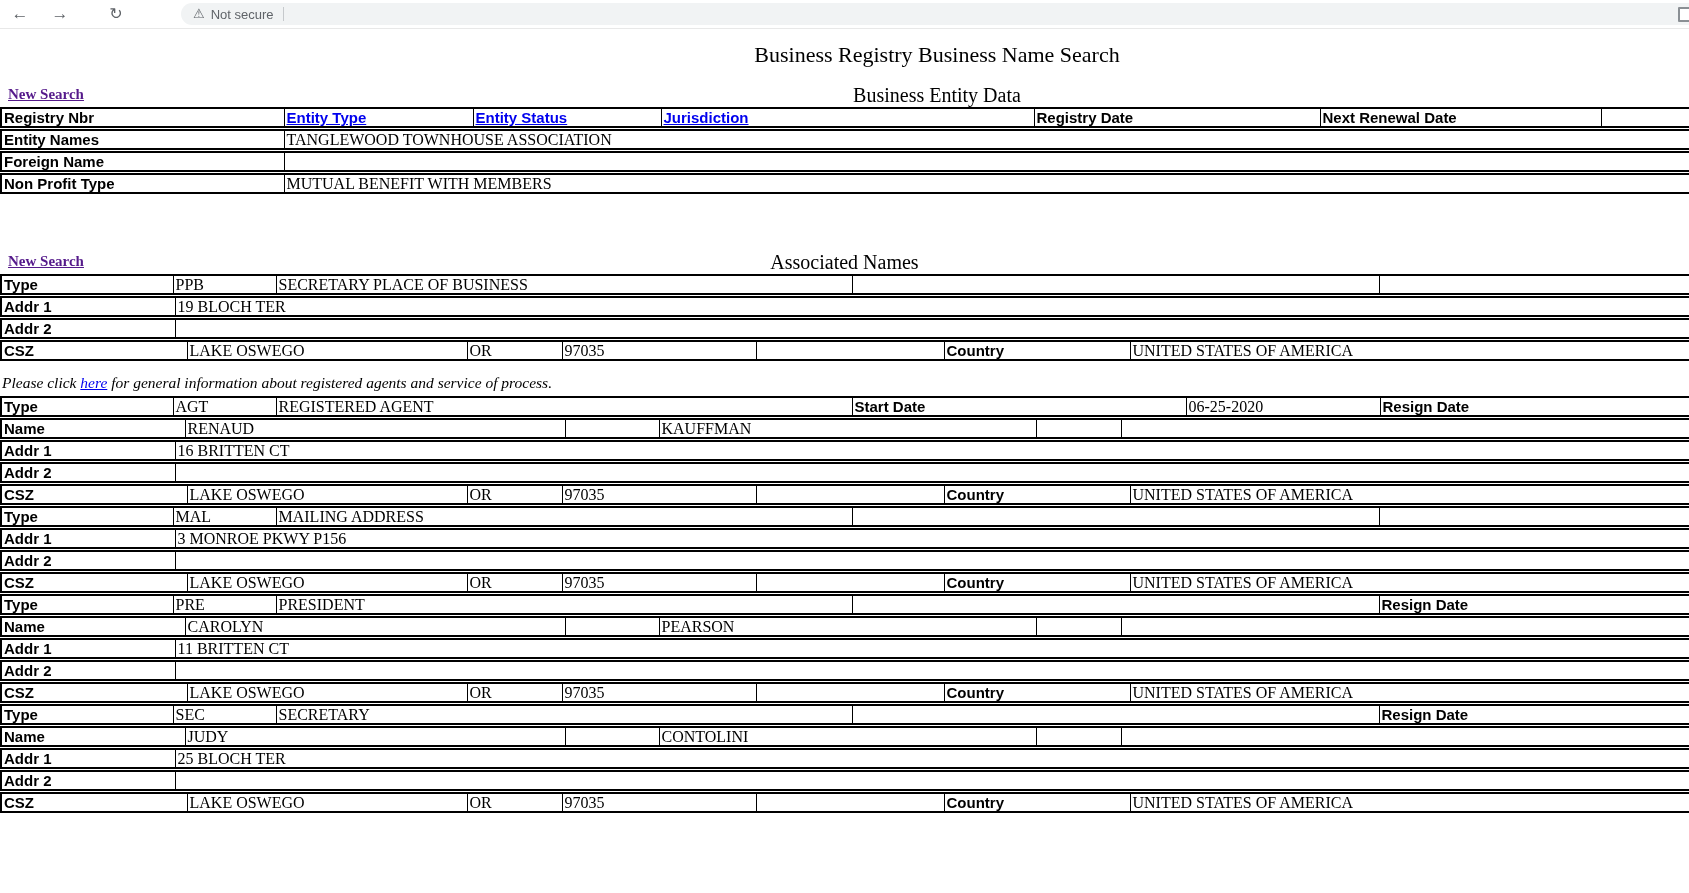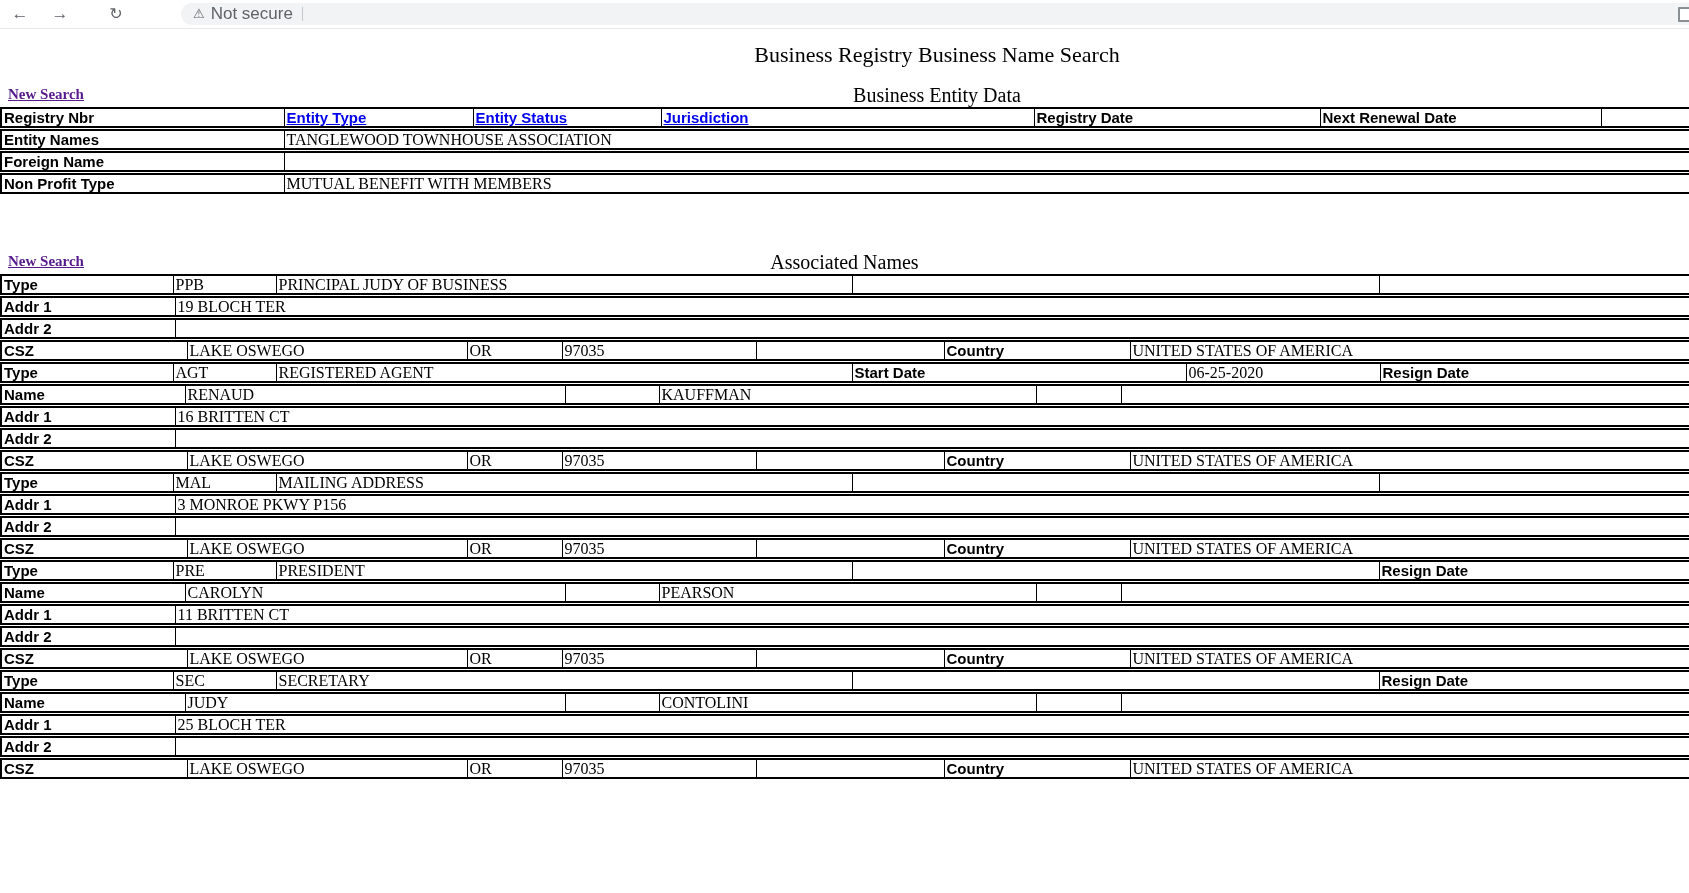--- a/index.html
+++ b/index.html
@@ -17,21 +17,21 @@
     width:24px;text-align:center;cursor:pointer;
   }
   .nav-back{left:8px;}
   .nav-fwd{left:48px;}
   .nav-reload{left:104px;font-size:16px;}
   .omnibox{
     position:absolute;left:181px;top:3px;width:1540px;height:22px;
     background:#f1f3f4;border-radius:11px;display:flex;align-items:center;cursor:text;
   }
   .warn-icon{font-size:13px;color:#5f6368;margin:0 6px 0 12px;line-height:22px;}
-  .not-secure{font-size:17px;color:#5f6368;margin-right:9px;}
+  .not-secure{font-size:13px;color:#5f6368;margin-right:9px;}
   .omni-divider{width:1px;height:14px;background:#c6c9cc;margin-right:9px;}
   .url-text{font-size:12.5px;color:#202124;white-space:nowrap;letter-spacing:-0.2px;}
   .corner-icon{
     position:absolute;left:1678px;top:7px;width:12px;height:11px;
     border:2px solid #8a8f94;background:#fff;border-radius:1px;
   }
   
   .page{position:relative;}
   .wide{width:1874px;}
   .full{width:1689px;}
@@ -172,21 +172,21 @@
         <col style="width:172px">
         <col style="width:103px">
         <col style="width:576px">
         <col style="width:527px">
         <col style="width:311px">
       </colgroup>
     <tbody>
         <tr>
       <td class="lbl">Type</td>
       <td class="val">PPB</td>
-      <td class="val">PRINCIPAL JUDY OF BUSINESS</td>
+      <td class="val">SECRETARY PLACE OF BUSINESS</td>
       <td></td>
       <td></td>
     </tr>
   </tbody>
     </table>
   <table class="row-table">
     <colgroup>
         <col style="width:174px">
         <col style="width:1515px">
       </colgroup>
@@ -225,20 +225,21 @@
       <td class="val">LAKE OSWEGO</td>
       <td class="val">OR</td>
       <td class="val">97035</td>
       <td></td>
       <td class="lbl">Country</td>
       <td class="val">UNITED STATES OF AMERICA</td>
     </tr>
   </tbody>
     </table>
 
+  <p class="note-line"><span>Please click </span><a>here</a><span> for general information about registered agents and service of process.</span></p>
 
   <table class="row-table">
     <colgroup>
         <col style="width:172px">
         <col style="width:103px">
         <col style="width:576px">
         <col style="width:334px">
         <col style="width:194px">
         <col style="width:310px">
       </colgroup>

